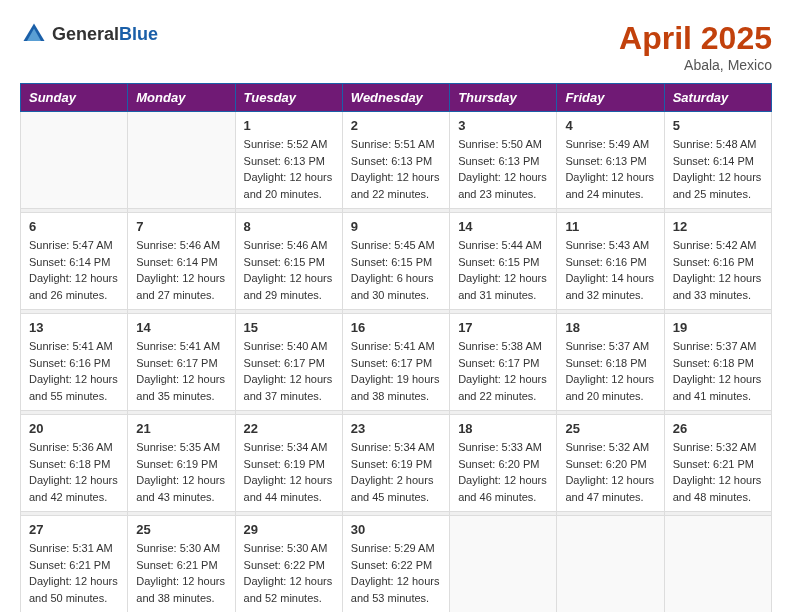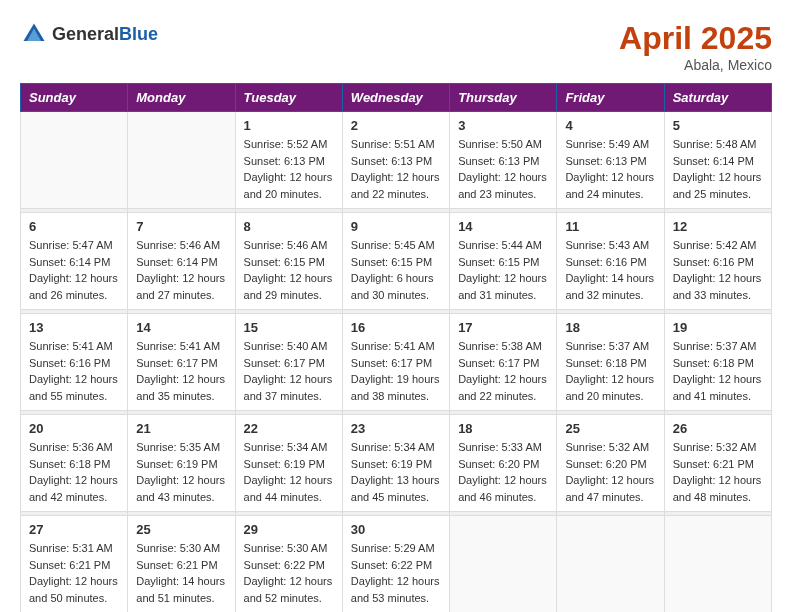--- a/index.html
+++ b/index.html
@@ -227,21 +227,21 @@
         <td>
           <div class="day-number">21</div>
           <div class="day-info"><span>Sunrise: 5:35 AM</span><br><span>Sunset: 6:19 PM</span><br><span>Daylight: 12 hours and 43 minutes.</span></div>
         </td>
         <td>
           <div class="day-number">22</div>
           <div class="day-info"><span>Sunrise: 5:34 AM</span><br><span>Sunset: 6:19 PM</span><br><span>Daylight: 12 hours and 44 minutes.</span></div>
         </td>
         <td>
           <div class="day-number">23</div>
-          <div class="day-info"><span>Sunrise: 5:34 AM</span><br><span>Sunset: 6:19 PM</span><br><span>Daylight: 13 hours and 45 minutes.</span></div>
+          <div class="day-info"><span>Sunrise: 5:34 AM</span><br><span>Sunset: 6:19 PM</span><br><span>Daylight: 2 hours and 45 minutes.</span></div>
         </td>
         <td>
           <div class="day-number">18</div>
           <div class="day-info"><span>Sunrise: 5:33 AM</span><br><span>Sunset: 6:20 PM</span><br><span>Daylight: 12 hours and 46 minutes.</span></div>
         </td>
         <td>
           <div class="day-number">25</div>
           <div class="day-info"><span>Sunrise: 5:32 AM</span><br><span>Sunset: 6:20 PM</span><br><span>Daylight: 12 hours and 47 minutes.</span></div>
         </td>
         <td>
@@ -258,21 +258,21 @@
         <td style="height: 4px; padding: 0px; background-color: rgb(240, 240, 240); border-color: rgb(221, 221, 221);"></td>
         <td style="height: 4px; padding: 0px; background-color: rgb(240, 240, 240); border-color: rgb(221, 221, 221);"></td>
       </tr>
       <tr>
         <td>
           <div class="day-number">27</div>
           <div class="day-info"><span>Sunrise: 5:31 AM</span><br><span>Sunset: 6:21 PM</span><br><span>Daylight: 12 hours and 50 minutes.</span></div>
         </td>
         <td>
           <div class="day-number">25</div>
-          <div class="day-info"><span>Sunrise: 5:30 AM</span><br><span>Sunset: 6:21 PM</span><br><span>Daylight: 14 hours and 51 minutes.</span></div>
+          <div class="day-info"><span>Sunrise: 5:30 AM</span><br><span>Sunset: 6:21 PM</span><br><span>Daylight: 12 hours and 38 minutes.</span></div>
         </td>
         <td>
           <div class="day-number">29</div>
           <div class="day-info"><span>Sunrise: 5:30 AM</span><br><span>Sunset: 6:22 PM</span><br><span>Daylight: 12 hours and 52 minutes.</span></div>
         </td>
         <td>
           <div class="day-number">30</div>
           <div class="day-info"><span>Sunrise: 5:29 AM</span><br><span>Sunset: 6:22 PM</span><br><span>Daylight: 12 hours and 53 minutes.</span></div>
         </td>
         <td class="empty"></td>

